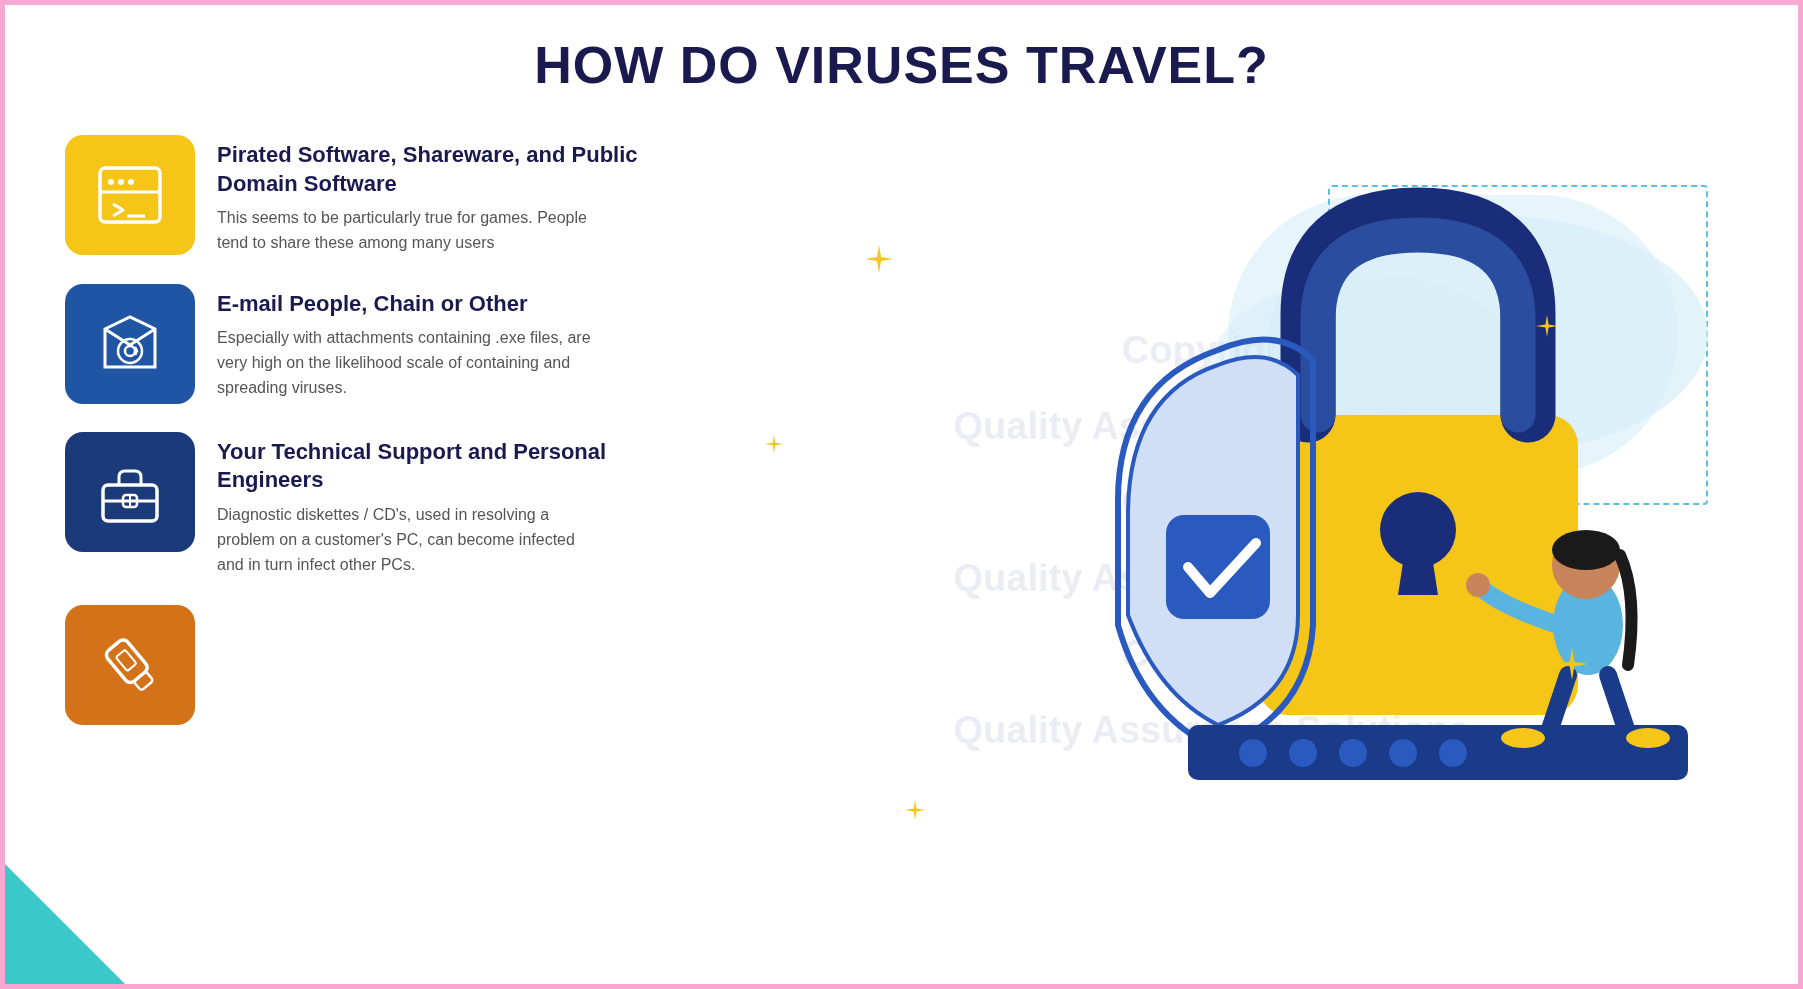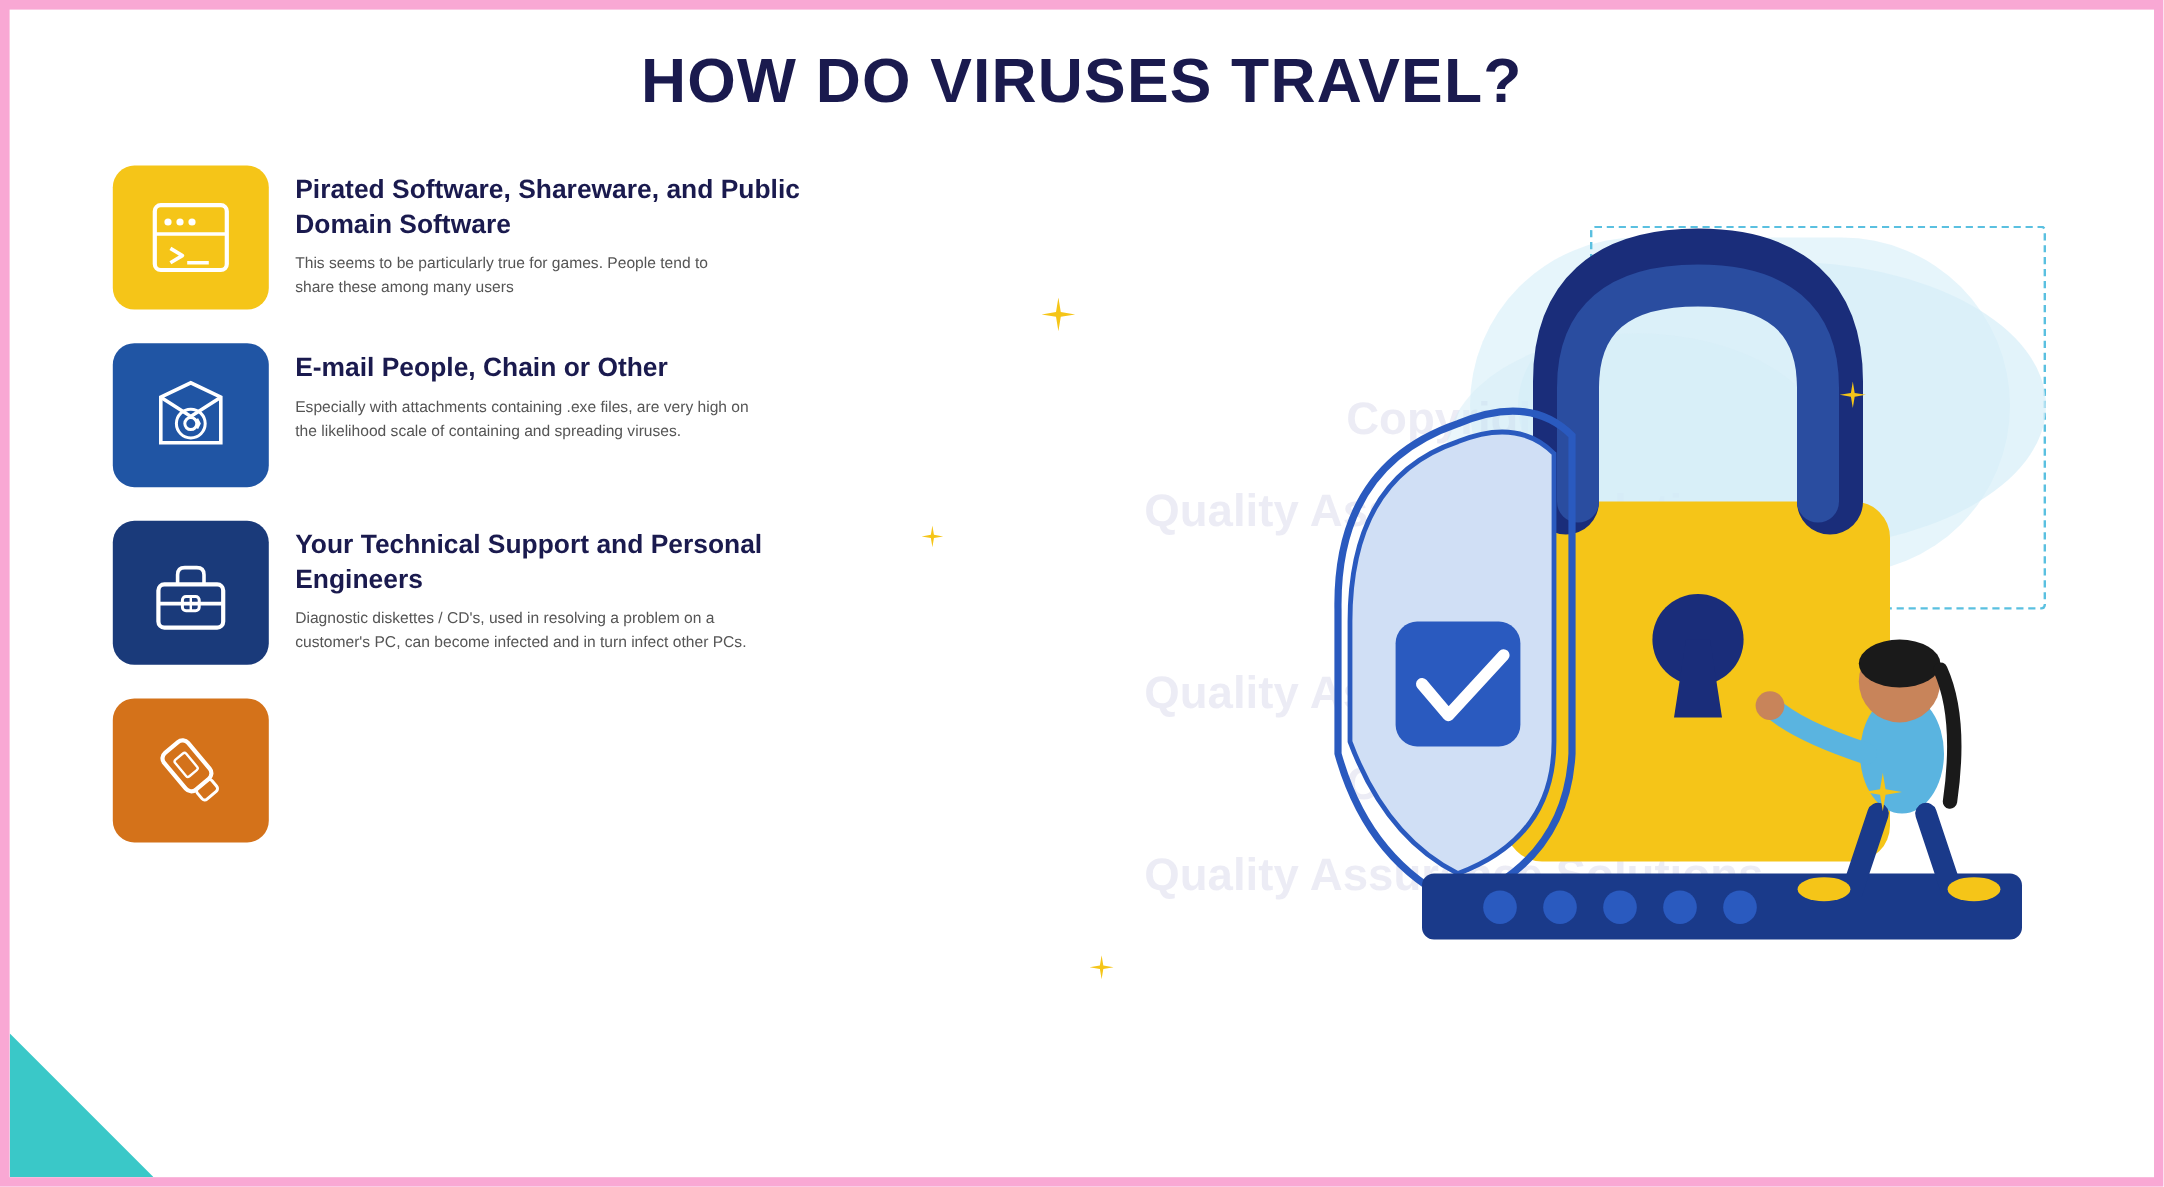--- a/index.html
+++ b/index.html
@@ -10,21 +10,21 @@
       height: 989px;
       overflow: hidden;
       position: relative;
     }
     .main-container {
       width: 1803px;
       height: 989px;
       background: #fff;
       position: relative;
       padding: 30px 60px 30px 60px;
-      border: 8px solid #f9a8d4;
+      border: 5px solid #f9a8d4;
     }
     .page-title {
       text-align: center;
       font-size: 52px;
       font-weight: 900;
       color: #1a1a4e;
       letter-spacing: 1px;
       margin-bottom: 40px;
       text-transform: uppercase;
     }
@@ -41,21 +41,20 @@
       flex-direction: column;
       gap: 28px;
       position: relative;
       z-index: 2;
     }
     .item-row {
       display: flex;
       flex-direction: row;
       align-items: flex-start;
       gap: 22px;
-      margin-left: 26px;
     }
     .icon-box {
       width: 130px;
       height: 120px;
       border-radius: 18px;
       flex-shrink: 0;
       display: flex;
       align-items: center;
       justify-content: center;
     }
@@ -69,21 +68,21 @@
       gap: 8px;
       padding-top: 6px;
     }
     .item-title {
       font-size: 22px;
       font-weight: 800;
       color: #1a1a4e;
       line-height: 1.3;
     }
     .item-desc {
-      font-size: 13px;
+      font-size: 16px;
       color: #555;
       line-height: 1.55;
       max-width: 380px;
     }
     
     .icon-svg {
       width: 70px;
       height: 70px;
     }
     

